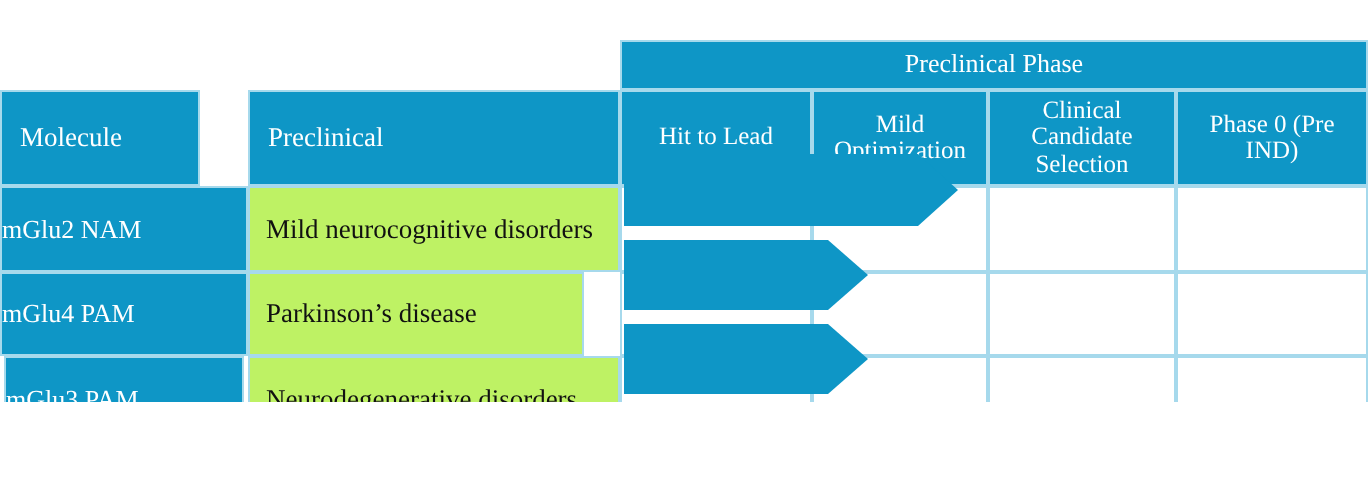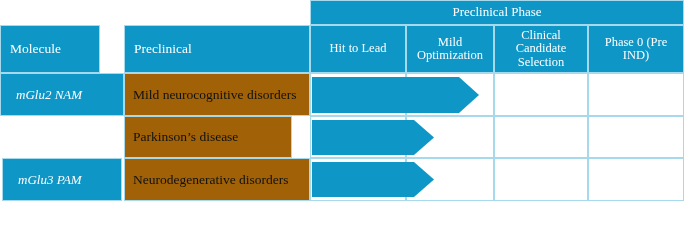--- a/index.html
+++ b/index.html
@@ -20,20 +20,21 @@
     height: 201px;
     box-sizing: border-box;
   }
 
   .cell {
     position: absolute;
     box-sizing: border-box;
     display: flex;
     align-items: center;
     overflow: hidden;
+    margin-top: 20px;
   }
 
   
   .hdr {
     background: #0e96c6;
     color: #ffffff;
     border: 1px solid #a6d9ec;
     justify-content: center;
     text-align: center;
     line-height: 1.08;
@@ -49,26 +50,25 @@
   .hdr-group {
     font-size: 13px;
   }
 
   
   .molecule-cell {
     background: #0e96c6;
     color: #ffffff;
     border: 1px solid #a6d9ec;
     font-size: 13px;
-    padding-left: 15px;
+    padding-left: 0;
     justify-content: flex-start;
-    font-style: italic;
   }
   .indication-cell {
-    background: #a16207;
+    background: #bef264;
     color: #111111;
     border: 1px solid #a6d9ec;
     font-size: 13.5px;
     padding-left: 8px;
     padding-right: 4px;
     line-height: 1.18;
     justify-content: flex-start;
   }
   .phase-cell {
     background: #ffffff;
@@ -122,20 +122,21 @@
   <div class="cell phase-cell" style="left:406px; top:73px; width:88px; height:43px;"></div>
   <div class="cell phase-cell" style="left:494px; top:73px; width:94px; height:43px;"></div>
   <div class="cell phase-cell" style="left:588px; top:73px; width:96px; height:43px;"></div>
 
   <div class="arrow-track" style="left:312px; top:77px; width:167px; height:36px;">
     <svg viewBox="0 0 167 36" preserveAspectRatio="none" aria-hidden="true">
       <polygon points="0,0 147,0 167,18 147,36 0,36" fill="#0e96c6"></polygon>
     </svg>
   </div>
 
+  <div class="cell molecule-cell" style="left:0px; top:116px; width:124px; height:42px;">mGlu4 PAM</div>
 
   <div class="cell indication-cell" style="left:124px; top:116px; width:168px; height:42px;">Parkinson’s disease</div>
 
   <div class="cell phase-cell" style="left:310px; top:116px; width:96px; height:42px;"></div>
   <div class="cell phase-cell" style="left:406px; top:116px; width:88px; height:42px;"></div>
   <div class="cell phase-cell" style="left:494px; top:116px; width:94px; height:42px;"></div>
   <div class="cell phase-cell" style="left:588px; top:116px; width:96px; height:42px;"></div>
 
   <div class="arrow-track" style="left:312px; top:120px; width:122px; height:35px;">
     <svg viewBox="0 0 122 35" preserveAspectRatio="none" aria-hidden="true">

